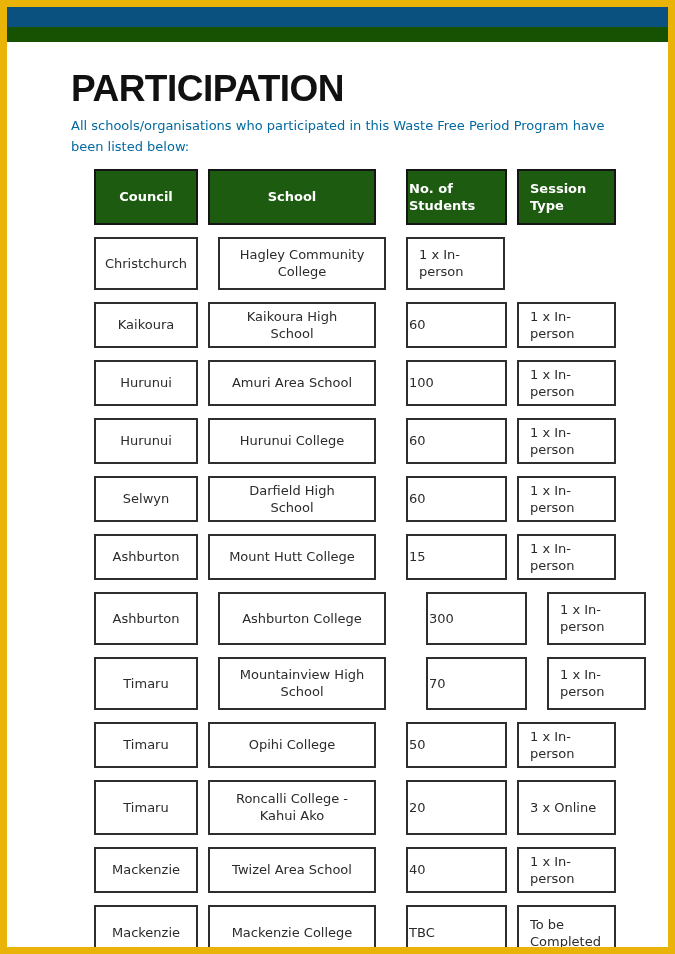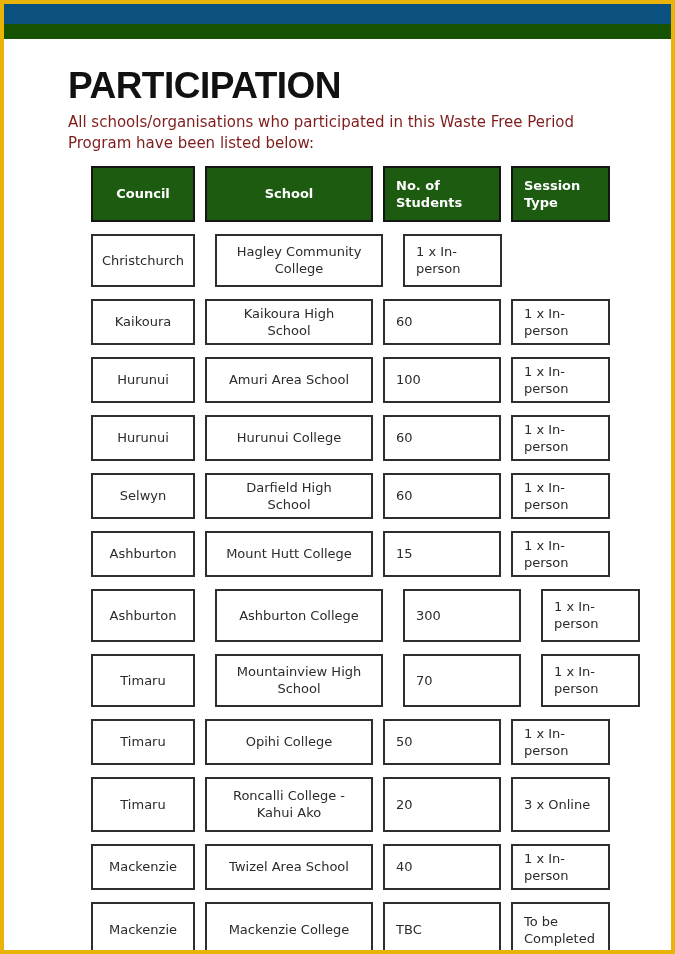--- a/index.html
+++ b/index.html
@@ -1,21 +1,21 @@
 <!DOCTYPE html>
 <html><head>
 <meta charset="utf-8">
 <style>
   * { margin: 0; padding: 0; box-sizing: border-box; }
   html, body { background: #ffffff; }
   body { font-family: "DejaVu Sans", "Liberation Sans", sans-serif; }
 
   .page {
     width: 675px; height: 954px;
-    border: 4px solid #eab308;
+    border: 7px solid #eab308;
     background: #ffffff;
     display: flex; flex-direction: column;
     overflow: hidden;
     position: relative;
   }
 
   .bar-blue-top  { height: 20px; background: #0b5180; flex: 0 0 auto; }
   .bar-green-top { height: 15px; background: #175203; flex: 0 0 auto; }
 
   .content { flex: 1 1 auto; padding: 27px 0 0 64px; }
@@ -24,38 +24,38 @@
     font-family: "Liberation Sans", "DejaVu Sans", sans-serif;
     font-weight: bold;
     font-size: 37px;
     letter-spacing: -0.5px;
     color: #111111;
     line-height: 1.1;
   }
 
   .subtitle {
     margin-top: 5px;
-    font-size: 15px;
+    font-size: 13px;
     line-height: 21px;
-    color: #7f1d1d;
+    color: #0369a1;
     max-width: 548px;
   }
 
   .ptable { margin: 12px 0 0 23px; }
 
   .trow { display: flex; column-gap: 10px; margin-bottom: 12px; }
 
   .cell {
     display: flex; align-items: center;
     font-size: 13px;
     line-height: 17px;
   }
   .c1 { width: 104px; justify-content: center; text-align: center; padding: 4px 6px; }
   .c2 { width: 168px; justify-content: center; text-align: center; padding: 4px 16px; }
-  .c3 { width: 118px;  justify-content: flex-start; text-align: left; padding: 4px 11px; }
+  .c3 { width: 101px;  justify-content: flex-start; text-align: left; padding: 4px 1px; margin-left: 20px; }
   .c4 { width: 99px;  justify-content: flex-start; text-align: left; padding: 4px 11px; }
 
   .hcell {
     background: #1d5b11;
     border: 2px solid #151515;
     color: #ffffff;
     font-weight: bold;
   }
   .hrow { min-height: 56px; }
 

